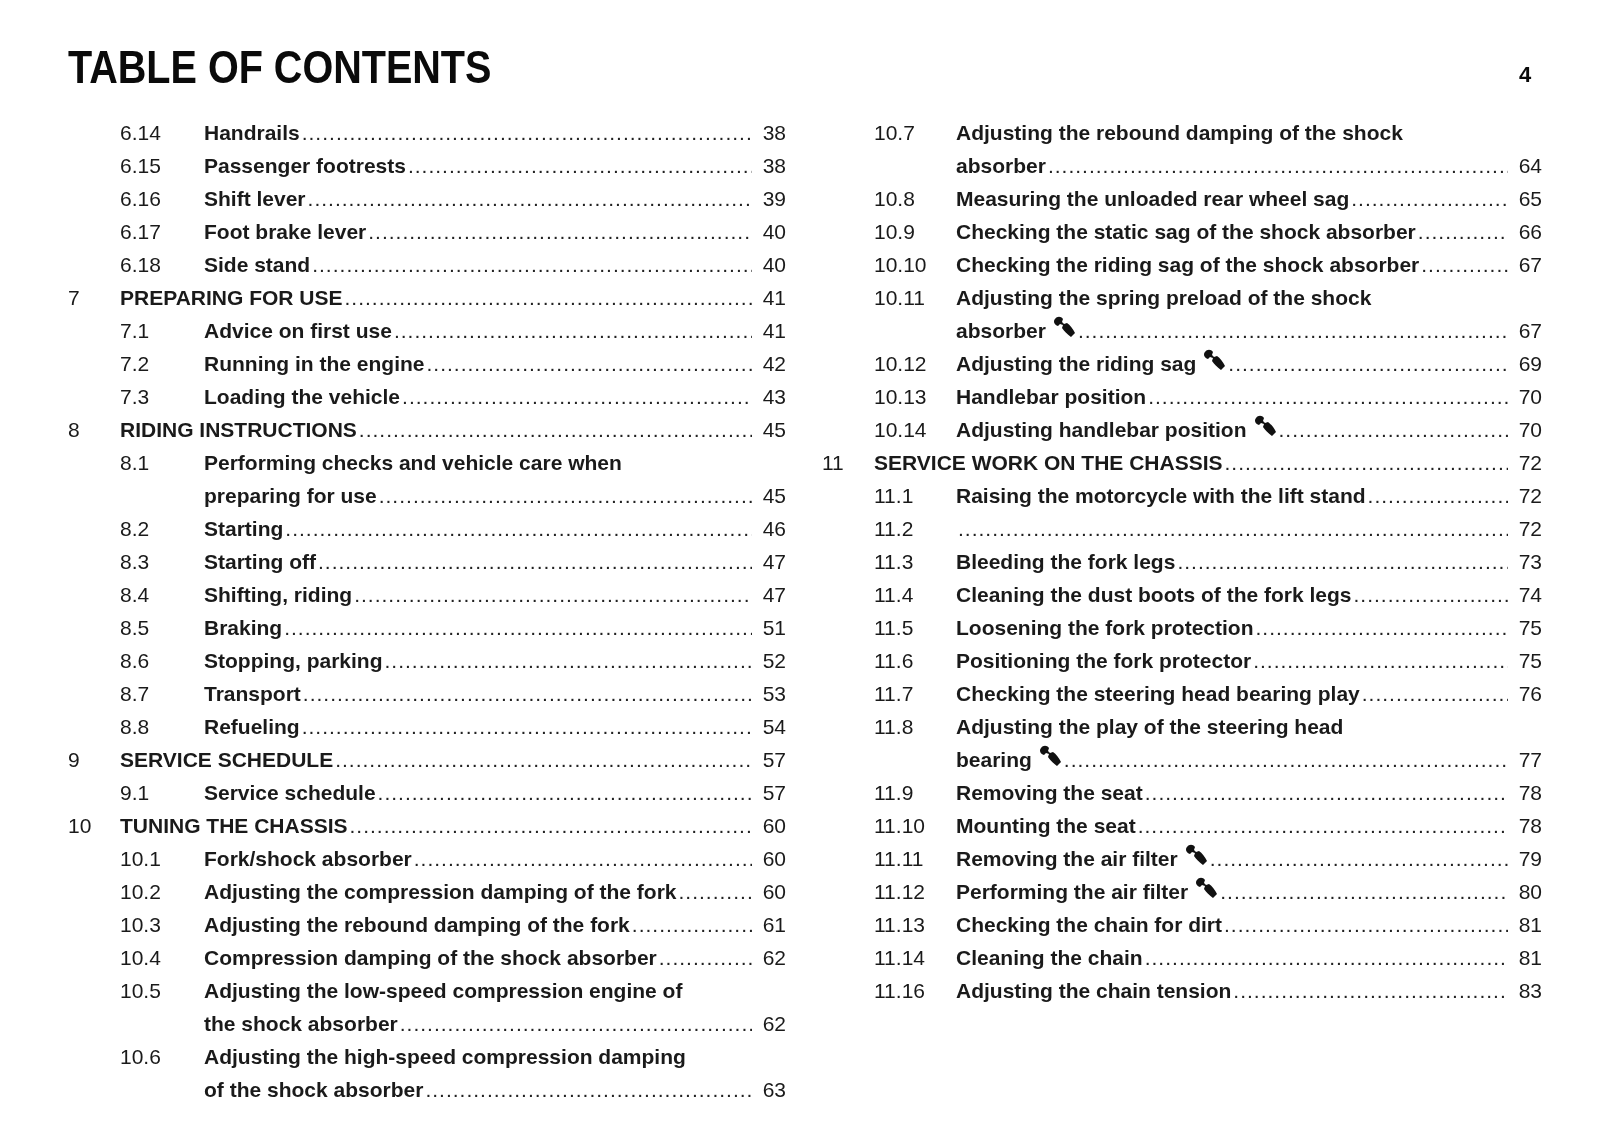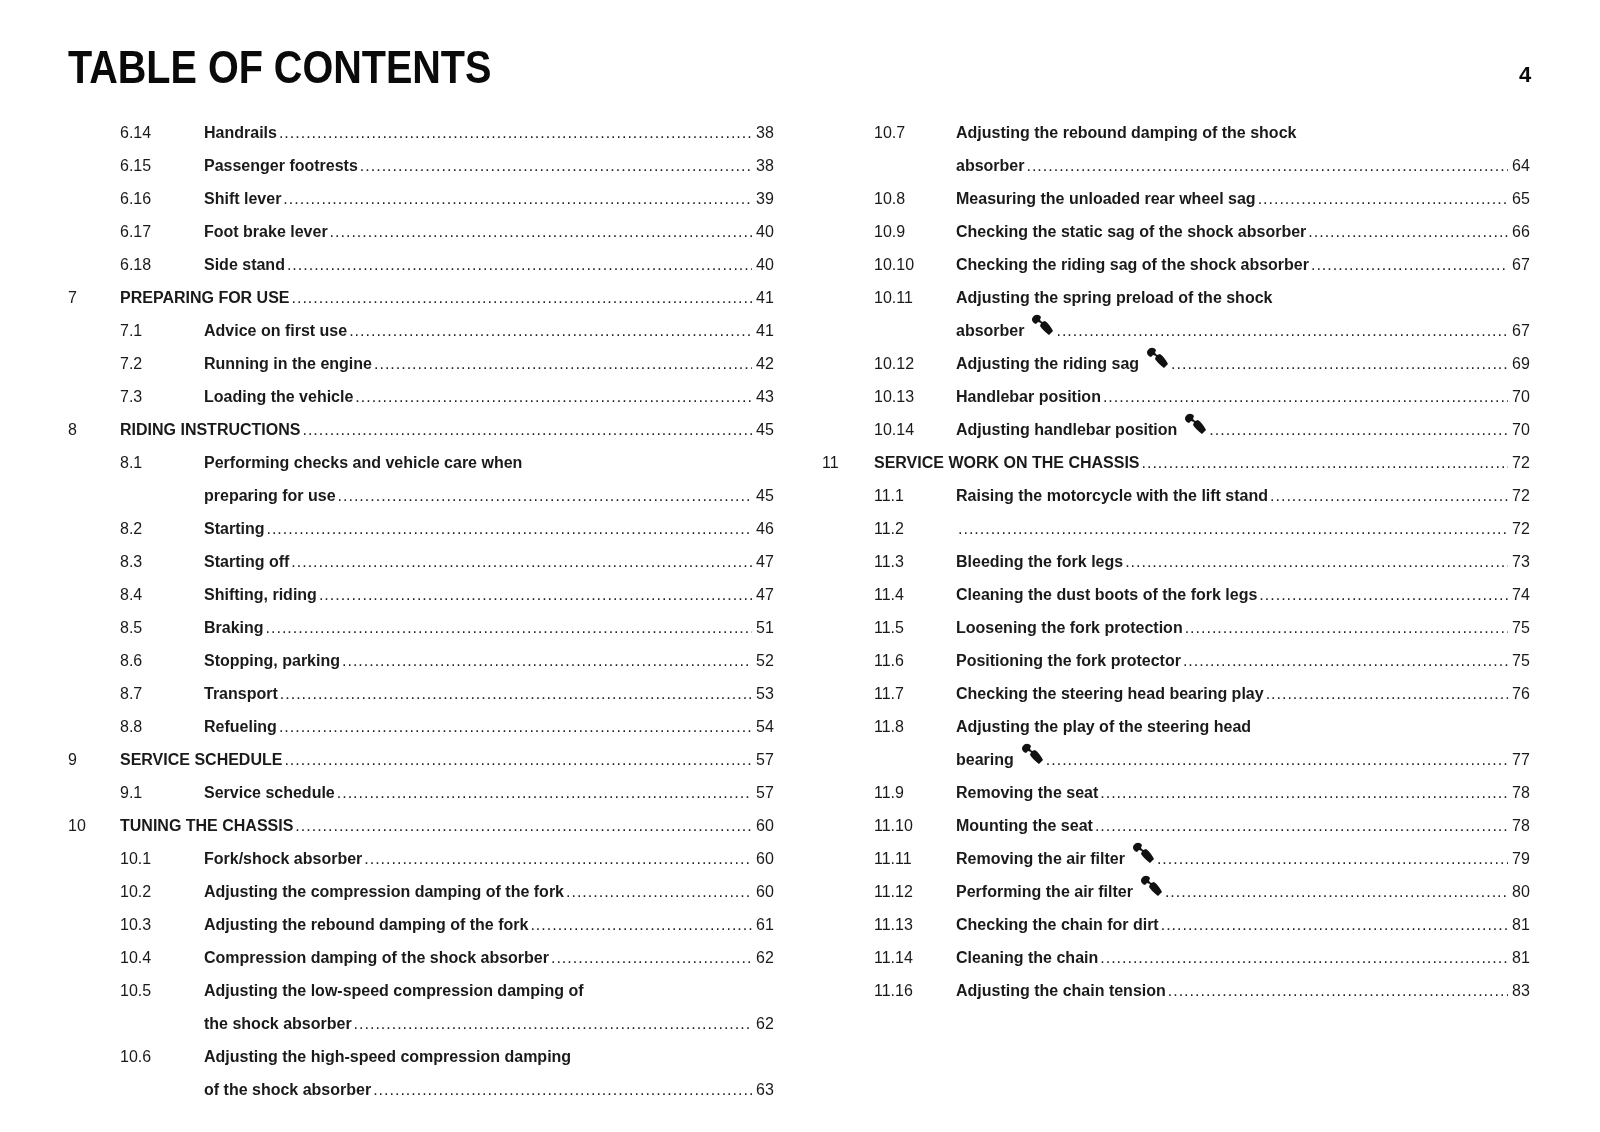--- a/index.html
+++ b/index.html
@@ -5,28 +5,28 @@
   html, body { margin:0; padding:0; background:#ffffff; }
   body { width:1600px; height:1132px; position:relative; overflow:hidden; color:#1a1a1a;
          font-family:"Liberation Sans", sans-serif; }
   .title { position:absolute; left:68px; top:40px; font-family:"Liberation Sans", sans-serif;
            font-weight:bold; font-size:46px; letter-spacing:0px; transform:scaleX(0.86); transform-origin:left top;
            color:#0a0a0a; margin:0; }
   .pageno { position:absolute; left:1519px; top:62px; font-weight:bold; font-size:22px; color:#0a0a0a; }
   .col { position:absolute; top:116px; }
   .col.left { left:68px; width:718px; }
   .col.right { left:822px; width:720px; }
-  .entry { position:relative; font-size:16px; line-height:33px; }
+  .entry { position:relative; font-size:21px; line-height:33px; }
   .entry .num { position:absolute; top:0; }
   .entry .body { position:relative; }
   .line { display:flex; align-items:baseline; }
   .line .txt { white-space:nowrap;font-weight:bold; }
   .line .dots { flex:1; overflow:hidden; white-space:nowrap; margin:0 4px 0 2px; color:#222; letter-spacing:1px; }
   .line .dots::after { content:"......................................................................................................................................................................................"; }
-  .line .pg { white-space:nowrap; min-width:30px; }
+  .line .pg { white-space:nowrap; text-align:right; min-width:30px; }
   .wrench { display:inline-block; width:24px; height:22px; vertical-align:-2px; margin-left:6px; }
   
   .left .lvl1 .num { left:0; }
   .left .lvl1 .body { margin-left:52px; }
   .left .lvl2 .num { left:52px; }
   .left .lvl2 .body { margin-left:136px; }
   .right .lvl1 .num { left:0; }
   .right .lvl1 .body { margin-left:52px; }
   .right .lvl2 .num { left:52px; }
   .right .lvl2 .body { margin-left:134px; }
@@ -288,21 +288,21 @@
           <span class="txt">Compression damping of the shock absorber</span>
           <span class="dots"></span>
           <span class="pg">62</span>
         </div>
       </div>
     </div>
     <div class="entry lvl2">
       <span class="num">10.5</span>
       <div class="body">
         <div class="line">
-          <span class="txt">Adjusting the low-speed compression damping of</span>
+          <span class="txt">Adjusting the low-speed compression engine of</span>
         </div>
         <div class="line">
           <span class="txt">the shock absorber</span>
           <span class="dots"></span>
           <span class="pg">62</span>
         </div>
       </div>
     </div>
     <div class="entry lvl2">
       <span class="num">10.6</span>

